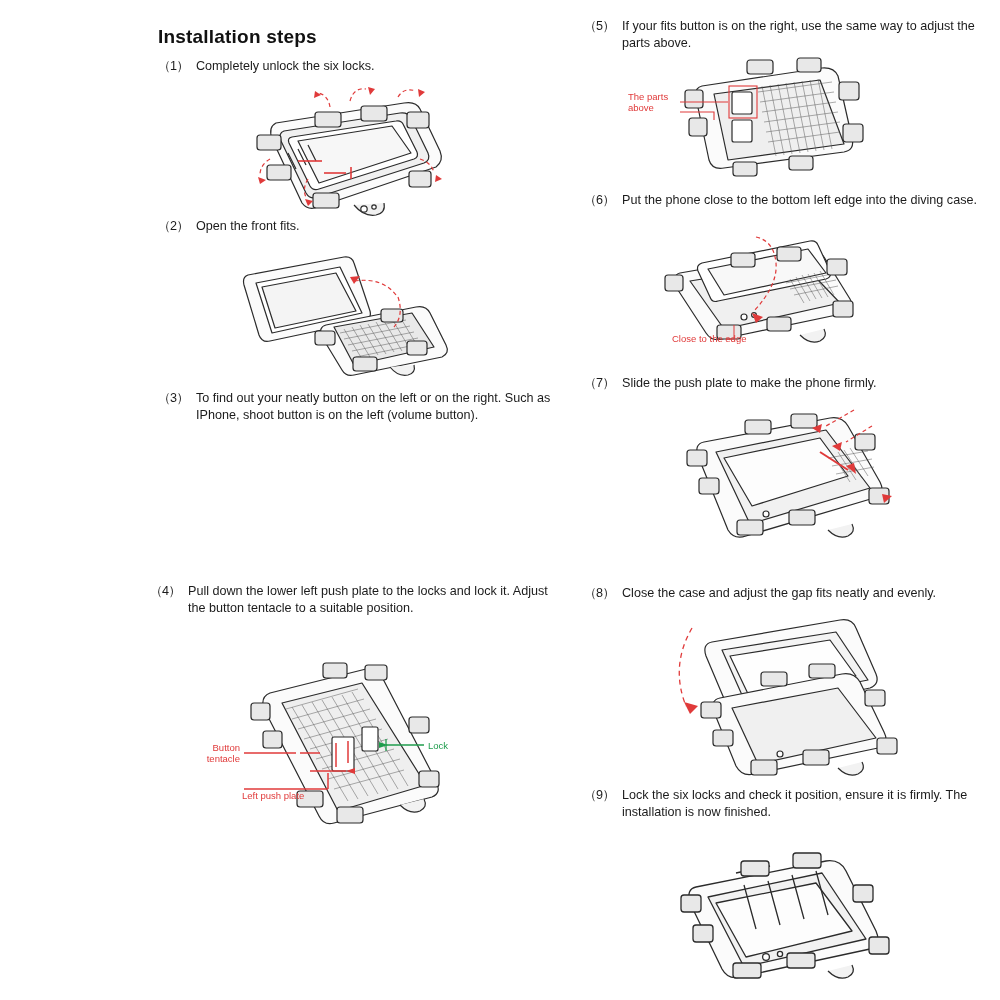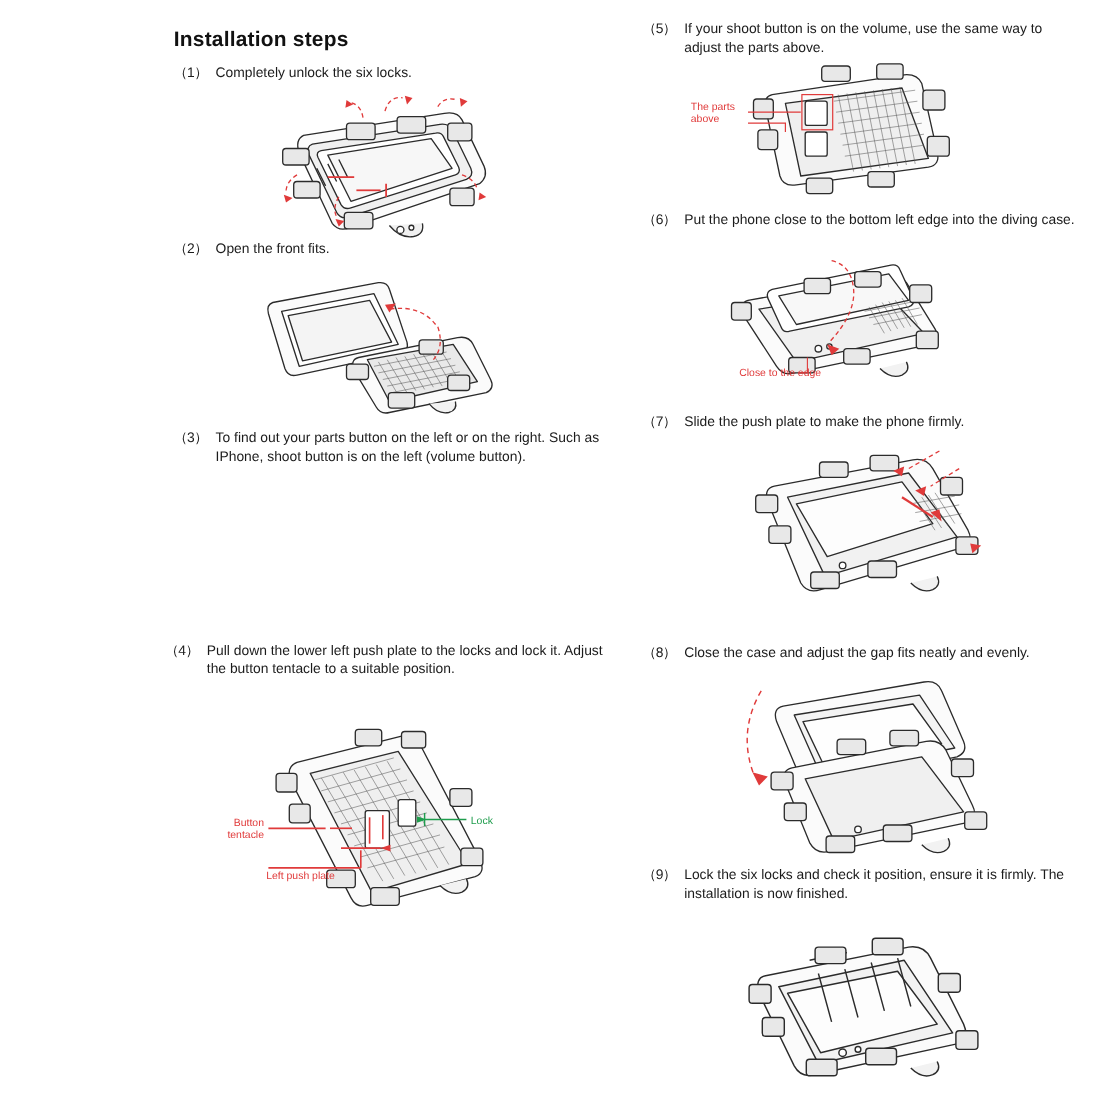--- a/index.html
+++ b/index.html
@@ -160,21 +160,21 @@
             <path d="M240 58 q6 18 -4 30"></path>
           </g>
           <path d="M192 38 l10 -1 l-6 8 z" fill="#e03a3a"></path>
         </svg>
       </div>
     </div>
 
     <div class="step" style="top:390px; left:15px;">
       <div class="step-head">
         <div class="step-num">（3）</div>
-        <div class="step-text">To find out your parts button on the left or on the right. Such as IPhone, shoot button is on the left (volume button).</div>
+        <div class="step-text">To find out your neatly button on the left or on the right. Such as IPhone, shoot button is on the left (volume button).</div>
       </div>
     </div>
 
     <div class="step" style="top:583px; left:7px;">
       <div class="step-head">
         <div class="step-num">（4）</div>
         <div class="step-text">Pull down the lower left push plate to the locks and lock it. Adjust the button tentacle to a suitable position.</div>
       </div>
       <div class="figure">
         <svg width="400" height="215" viewBox="0 0 400 215">
@@ -223,21 +223,21 @@
         </svg>
       </div>
     </div>
   </div>
 
   <div class="col" id="col-right">
 
     <div class="step" style="top:18px; left:8px;">
       <div class="step-head">
         <div class="step-num">（5）</div>
-        <div class="step-text">If your shoot button is on the volume, use the same way to adjust the parts above.</div>
+        <div class="step-text">If your fits button is on the right, use the same way to adjust the parts above.</div>
       </div>
       <div class="figure">
         <svg width="400" height="120" viewBox="0 0 400 120">
           <g fill="none" stroke="#2b2b2b" stroke-width="1.2" stroke-linejoin="round">
             <path d="M118 30 L238 12 Q250 11 254 20 L268 82 Q271 94 260 96 L140 112 Q128 114 125 104 L112 42 Q110 32 118 30 Z" fill="#fbfbfb"></path>
             <path d="M130 38 L236 24 L260 88 L144 104 Z" fill="#efefef"></path>
             <g stroke="#5a5a5a" stroke-width="0.5">
               <path d="M178 30 l14 70 M186 29 l14 70 M194 28 l14 70 M202 27 l14 70 M210 26 l14 70 M218 25 l14 70 M226 24 l14 70 M234 23 l14 70"></path>
               <path d="M174 36 l74 -10 M176 46 l74 -10 M178 56 l74 -10 M180 66 l74 -10 M182 76 l74 -10 M184 86 l72 -10"></path>
             </g>

